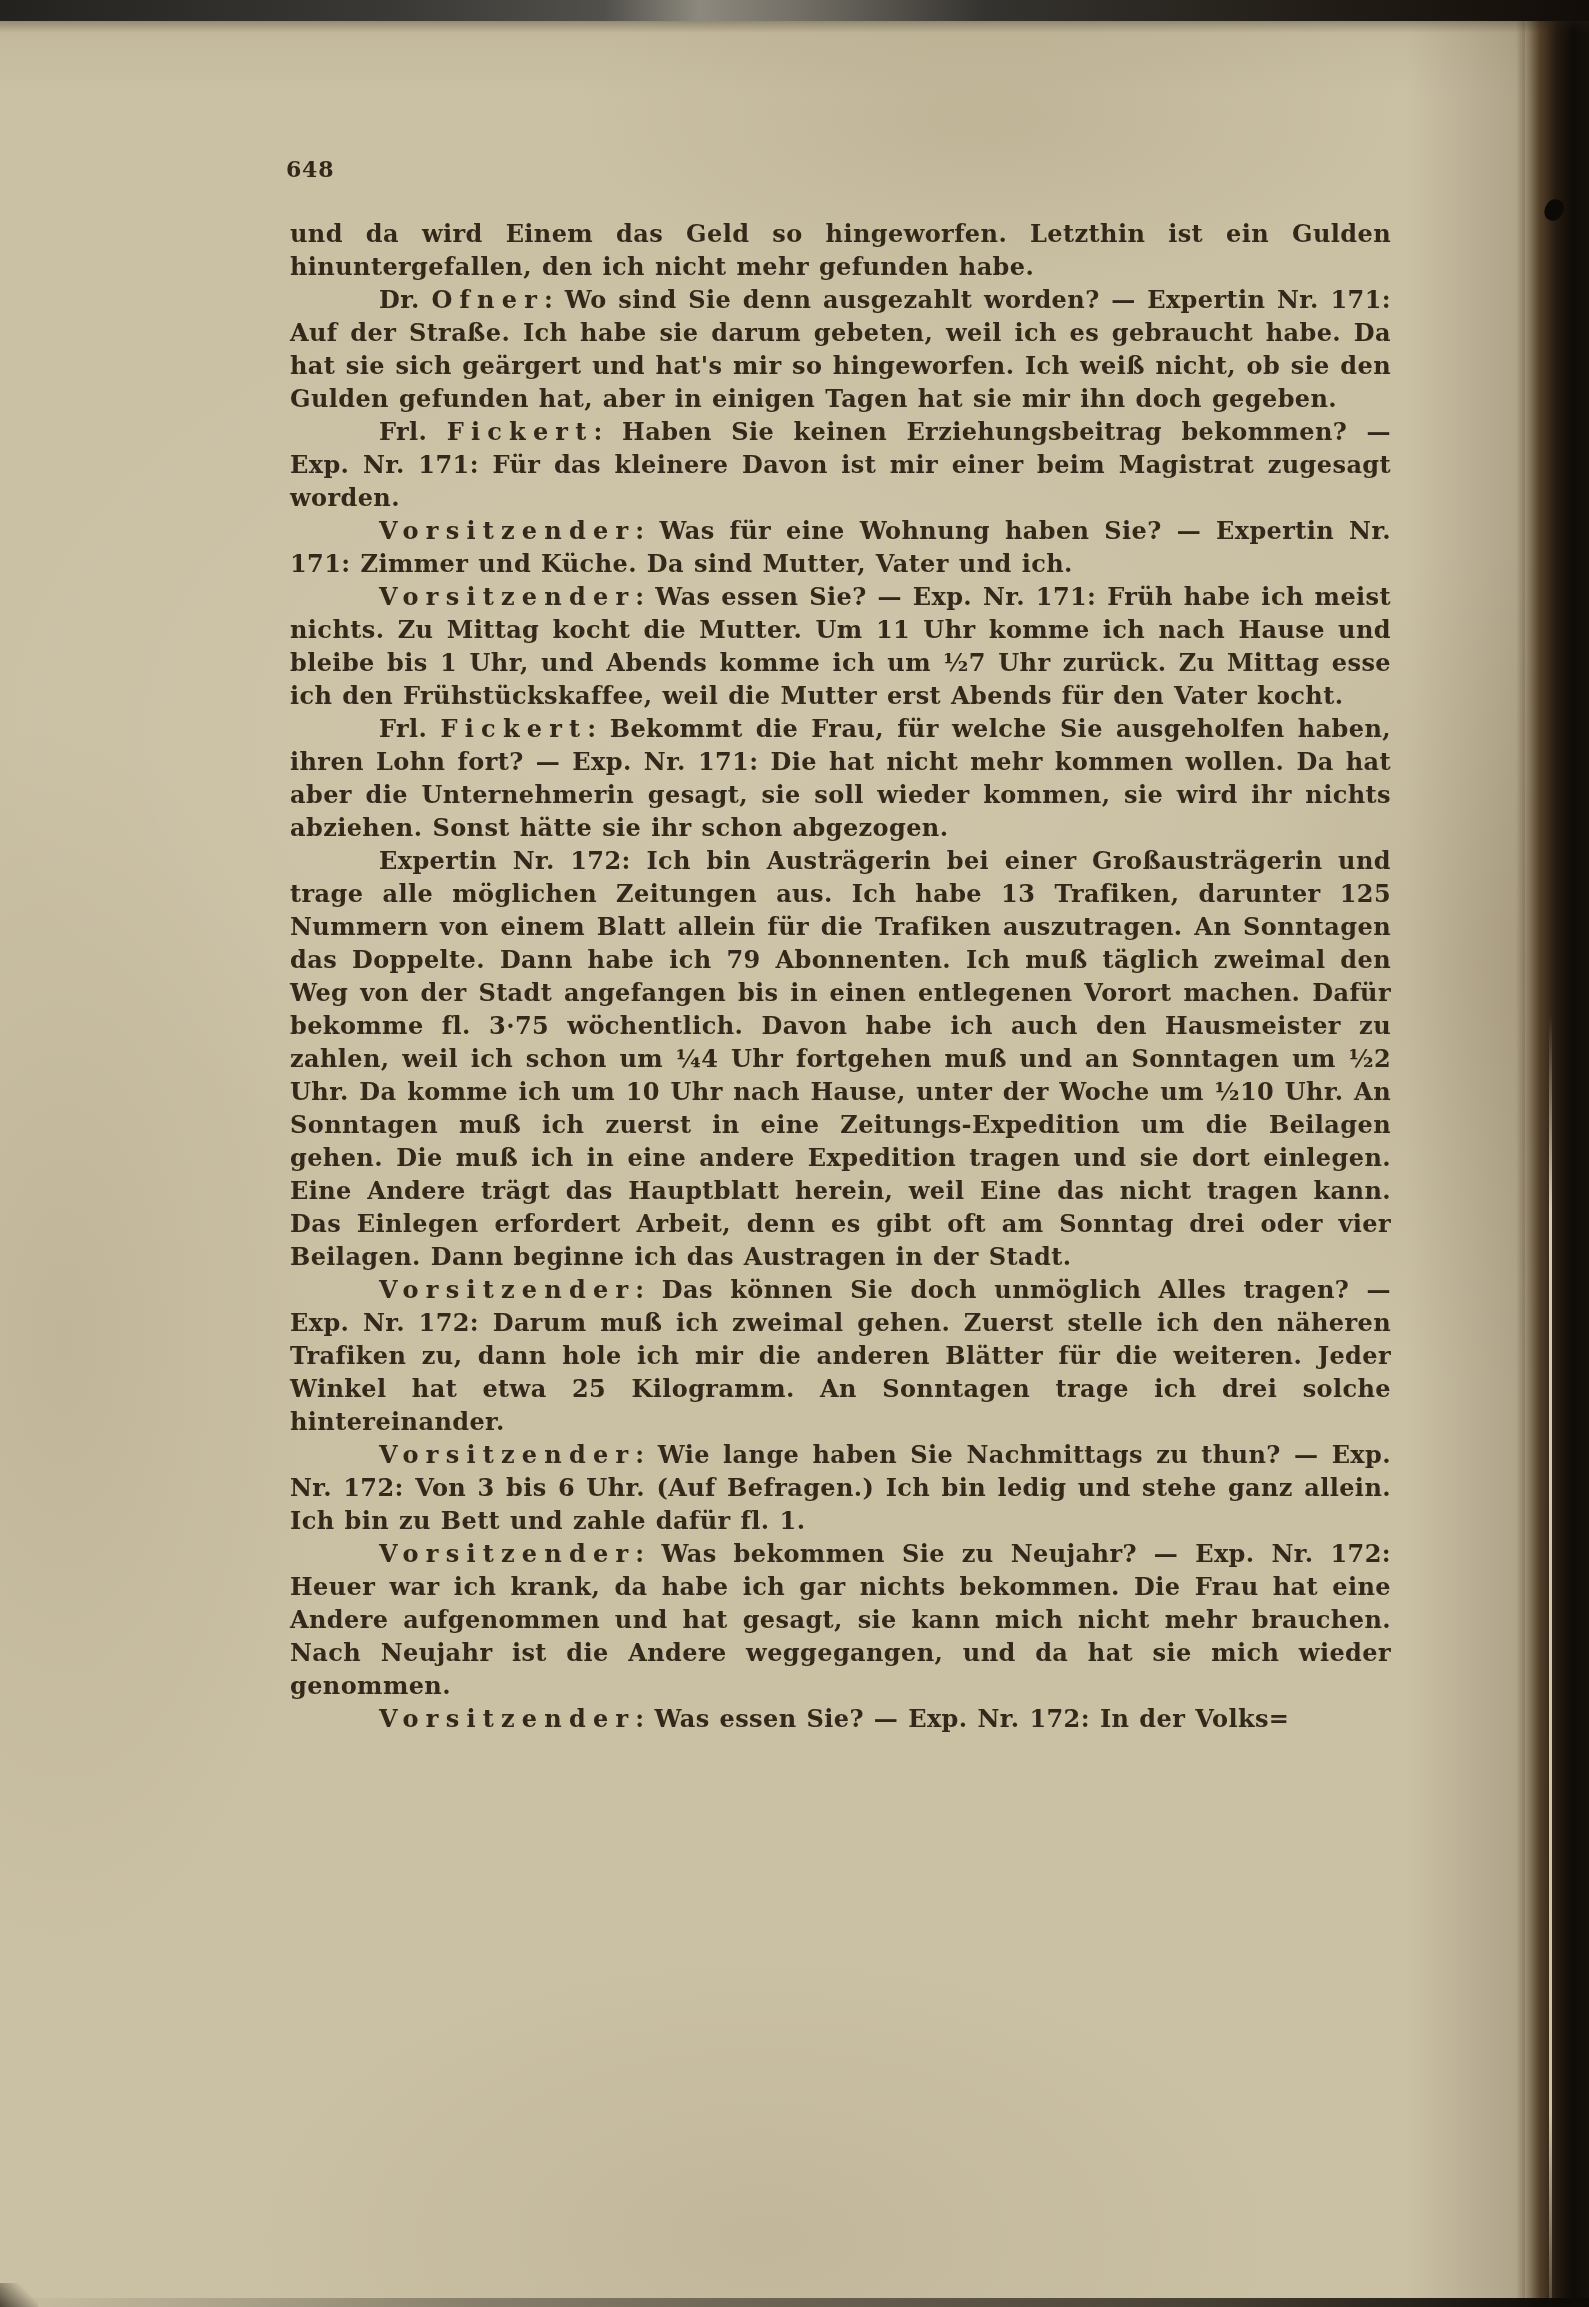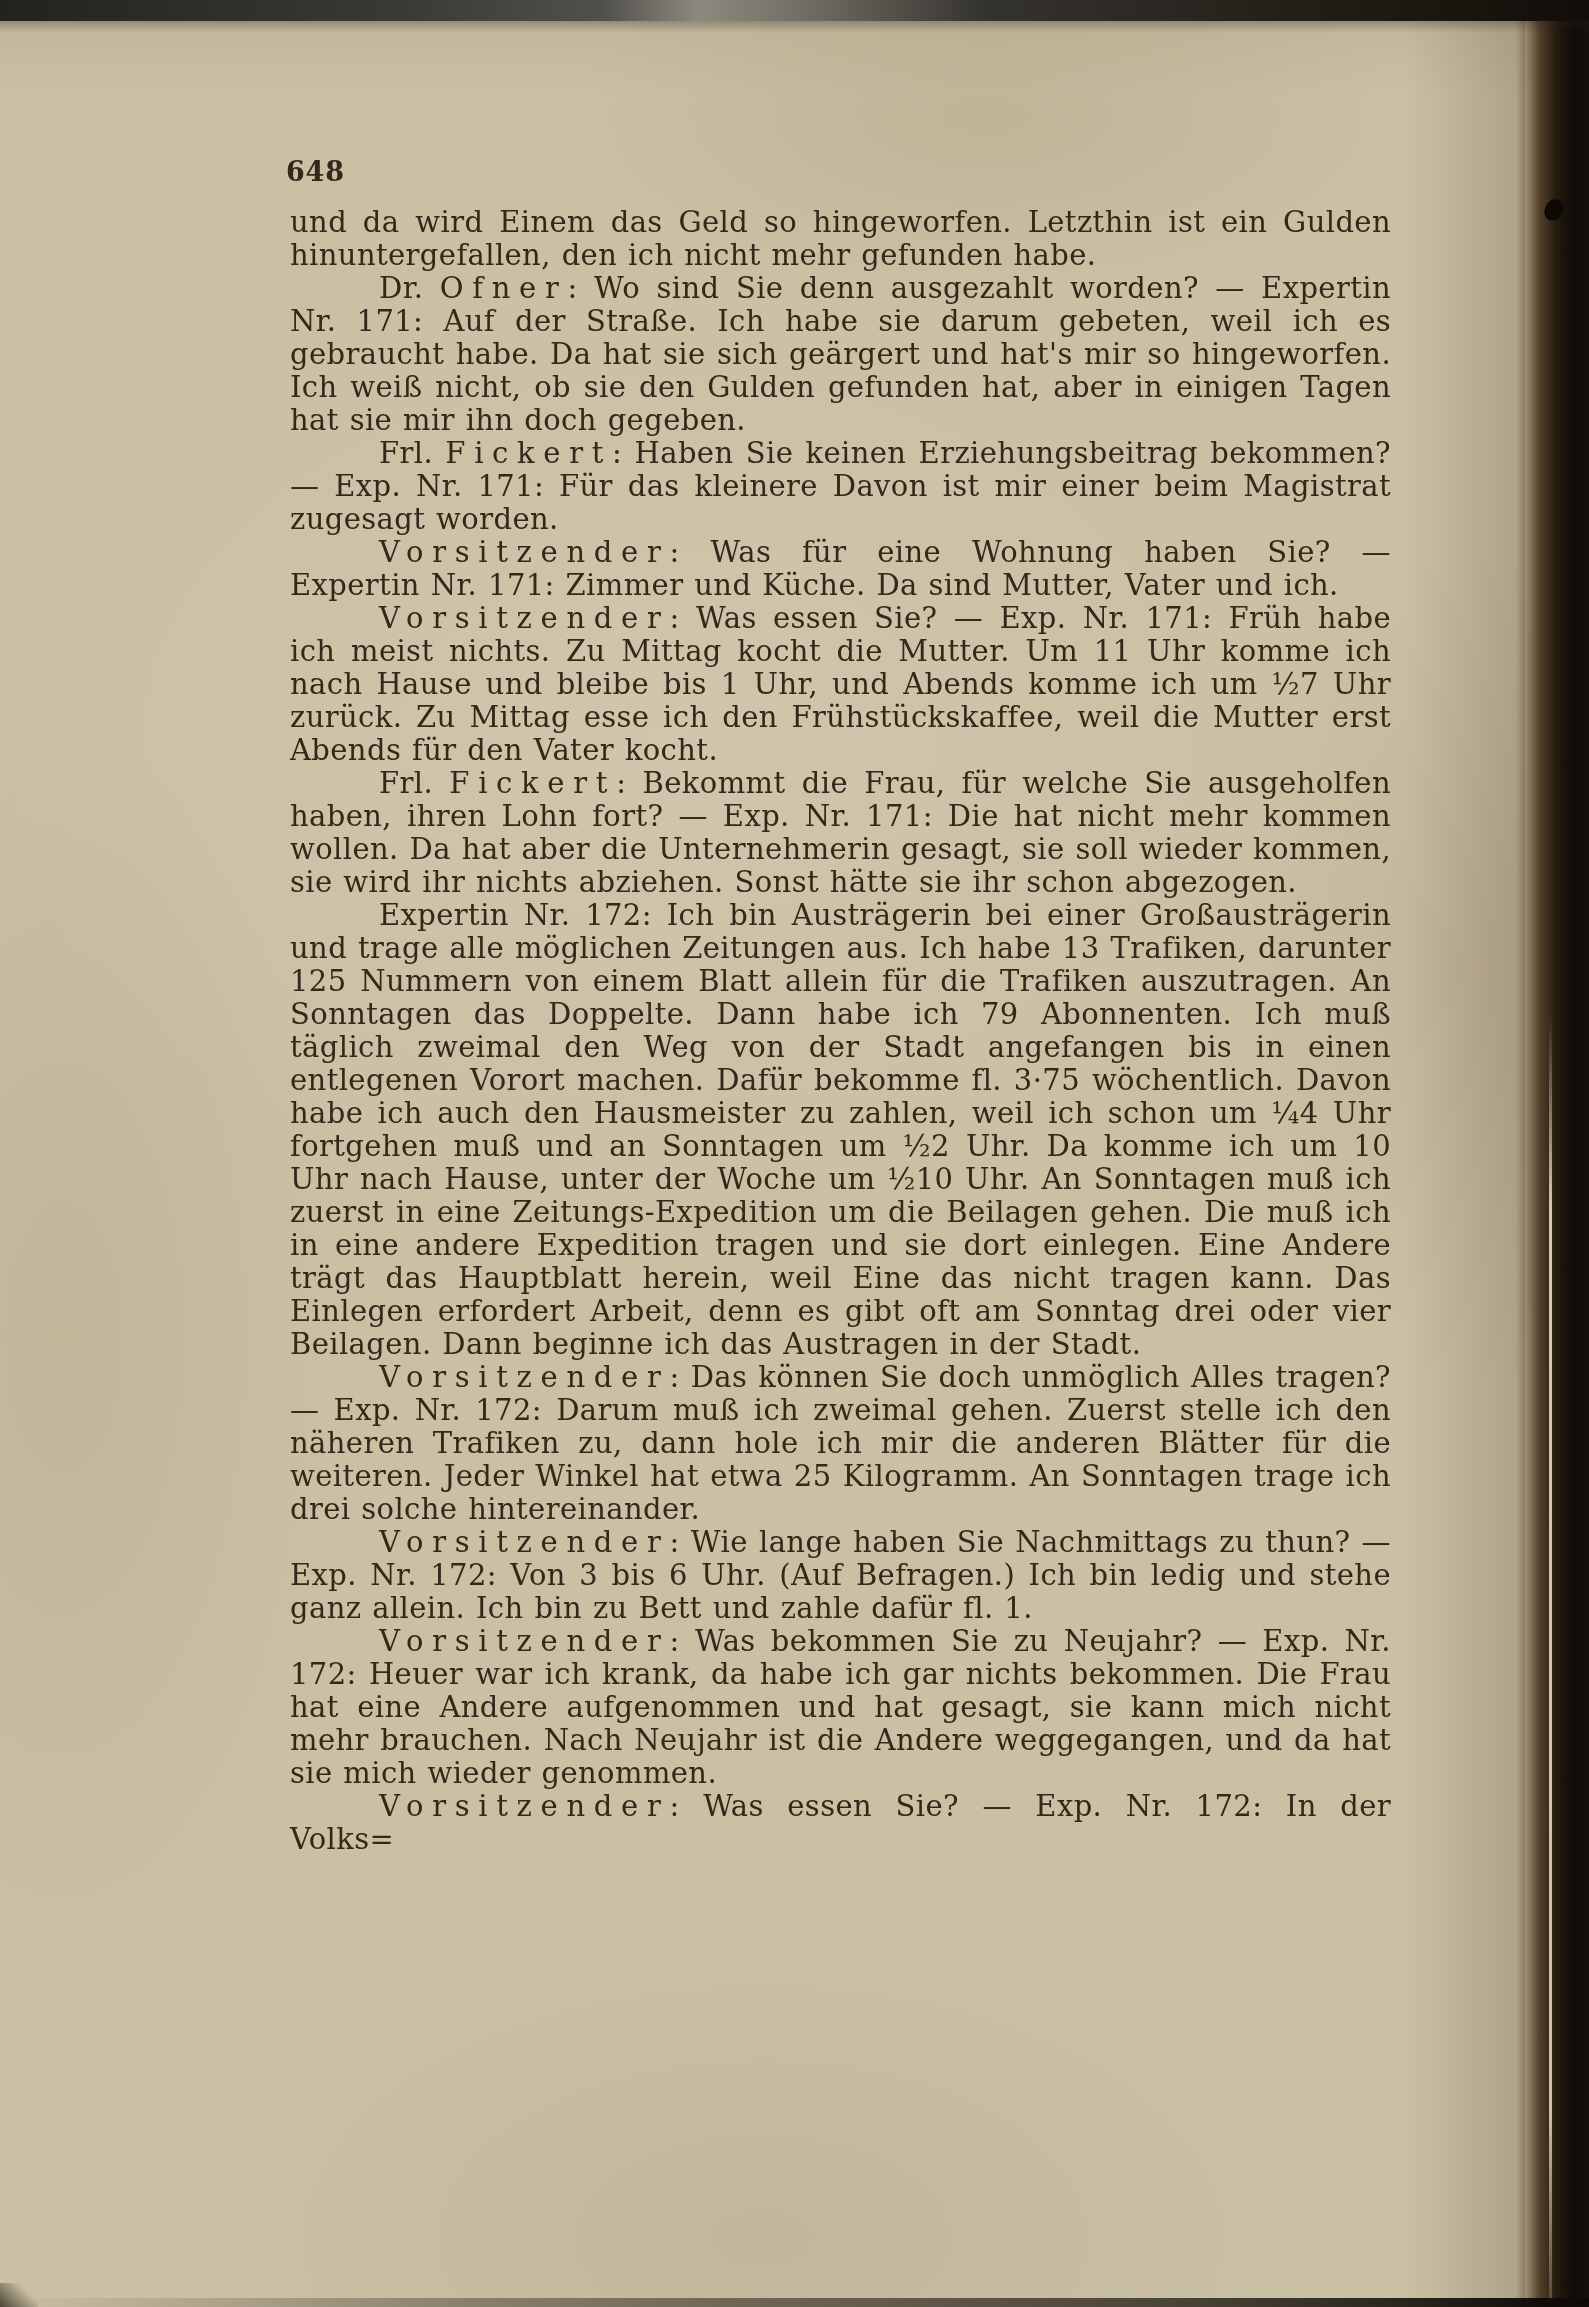--- a/index.html
+++ b/index.html
@@ -53,25 +53,25 @@
     position:absolute; bottom:0; left:0; width:100%; height:9.5px;
     background:linear-gradient(to right,
       rgba(18,13,8,0) 0%, rgba(18,13,8,0.35) 30%, rgba(18,13,8,0.7) 75%, #0e0a06 100%);
   }
   .corner-dark {
     position:absolute; left:0; bottom:0; width:38px; height:24px;
     background:linear-gradient(45deg, rgba(45,38,28,0.8), rgba(45,38,28,0) 70%);
   }
   .page-number {
     position:absolute; left:286px; top:156px;
-    font-size:27px; font-weight:700; letter-spacing:0.8px;
+    font-size:22px; font-weight:700; letter-spacing:0.8px;
   }
   .textblock {
-    position:absolute; left:290px; top:206px; width:1101px;
-    font-size:29px; line-height:33px; font-weight:400;
+    position:absolute; left:290px; top:217px; width:1101px;
+    font-size:24px; line-height:33px; font-weight:700;
     text-align:justify; letter-spacing:0.4px; word-spacing:1.2px;
   }
   .para { margin:0; padding:0; }
   .para.indent { text-indent:89px; }
   .gesperrt { letter-spacing:0.30em; }
 </style>
 </head>
 <body>
 
 <div class="scan">

